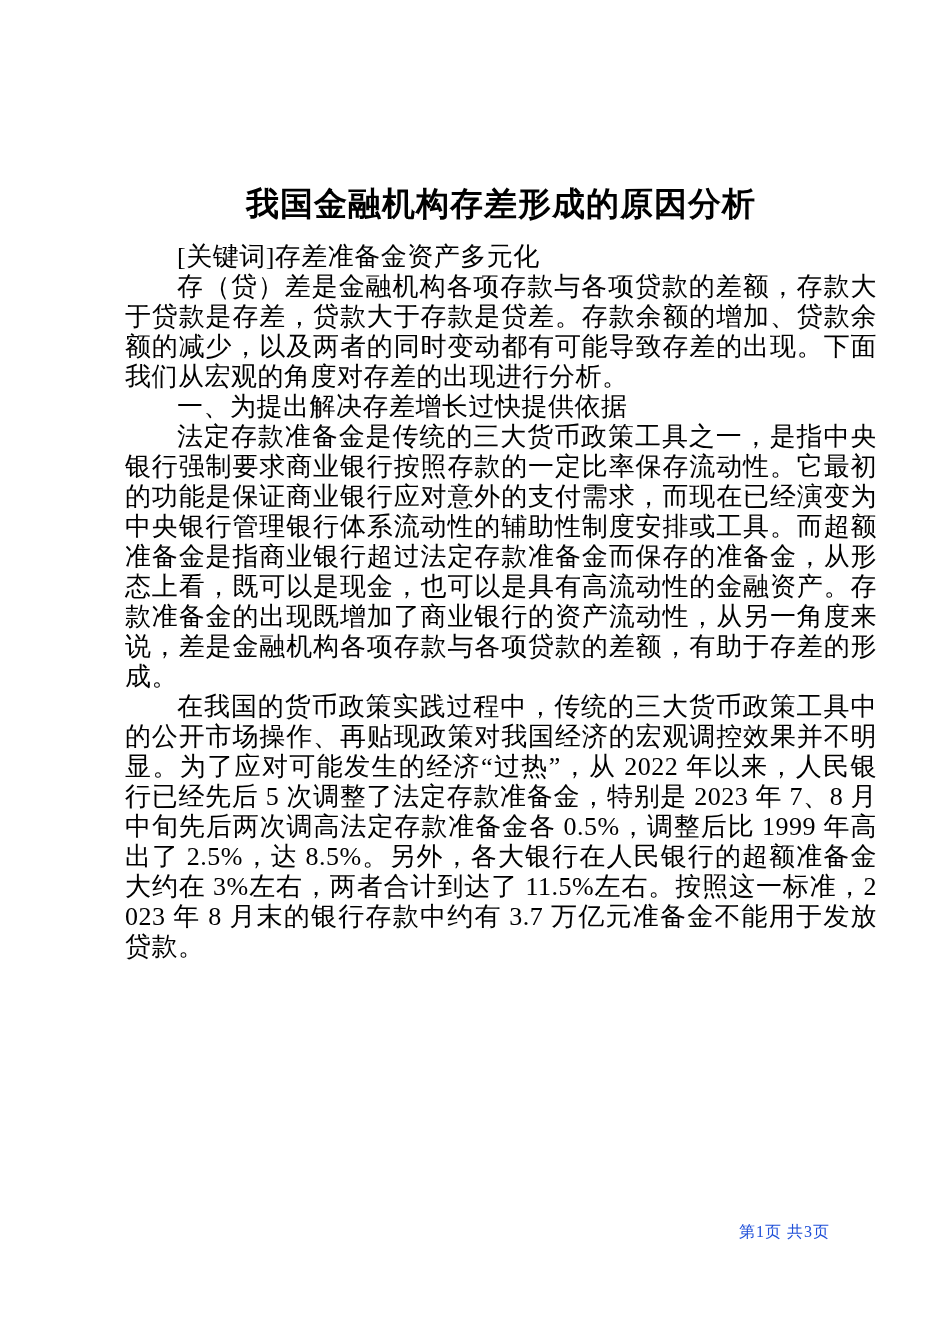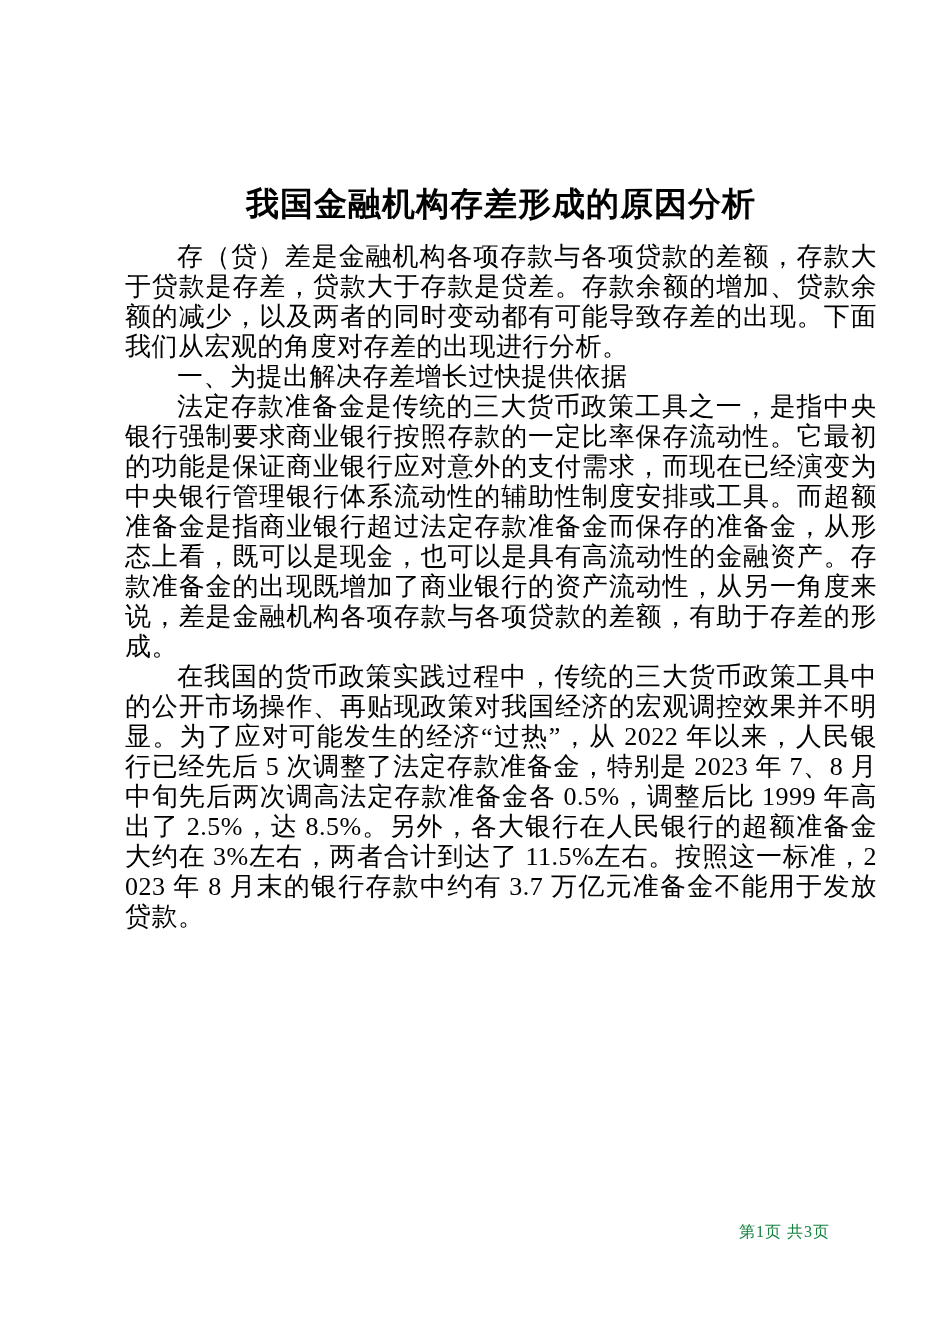--- a/index.html
+++ b/index.html
@@ -35,32 +35,33 @@
     text-indent: 2em;
     letter-spacing: 0.5px;
     word-break: break-all;
   }
   .doc-footer {
     position: absolute;
     right: 120px;
     bottom: 102px;
     font-size: 16px;
     line-height: 20px;
-    color: #15803d;
+    color: #1d4ed8;
     letter-spacing: 1px;
   }
 </style>
 </head>
 <body>
 
 <div class="page">
 
   <h1 class="doc-title">我国金融机构存差形成的原因分析</h1>
 
   <div class="doc-body">
+    <p>[关键词]存差准备金资产多元化</p>
     <p>存（贷）差是金融机构各项存款与各项贷款的差额，存款大于贷款是存差，贷款大于存款是贷差。存款余额的增加、贷款余额的减少，以及两者的同时变动都有可能导致存差的出现。下面我们从宏观的角度对存差的出现进行分析。</p>
     <p>一、为提出解决存差增长过快提供依据</p>
     <p>法定存款准备金是传统的三大货币政策工具之一，是指中央银行强制要求商业银行按照存款的一定比率保存流动性。它最初的功能是保证商业银行应对意外的支付需求，而现在已经演变为中央银行管理银行体系流动性的辅助性制度安排或工具。而超额准备金是指商业银行超过法定存款准备金而保存的准备金，从形态上看，既可以是现金，也可以是具有高流动性的金融资产。存款准备金的出现既增加了商业银行的资产流动性，从另一角度来说，差是金融机构各项存款与各项贷款的差额，有助于存差的形成。</p>
     <p>在我国的货币政策实践过程中，传统的三大货币政策工具中的公开市场操作、再贴现政策对我国经济的宏观调控效果并不明显。为了应对可能发生的经济“过热”，从 2022 年以来，人民银行已经先后 5 次调整了法定存款准备金，特别是 2023 年 7、8 月中旬先后两次调高法定存款准备金各 0.5%，调整后比 1999 年高出了 2.5%，达 8.5%。另外，各大银行在人民银行的超额准备金大约在 3%左右，两者合计到达了 11.5%左右。按照这一标准，2023 年 8 月末的银行存款中约有 3.7 万亿元准备金不能用于发放贷款。</p>
   </div>
 
   <div class="doc-footer">第1页  共3页</div>
 
 </div>
 

